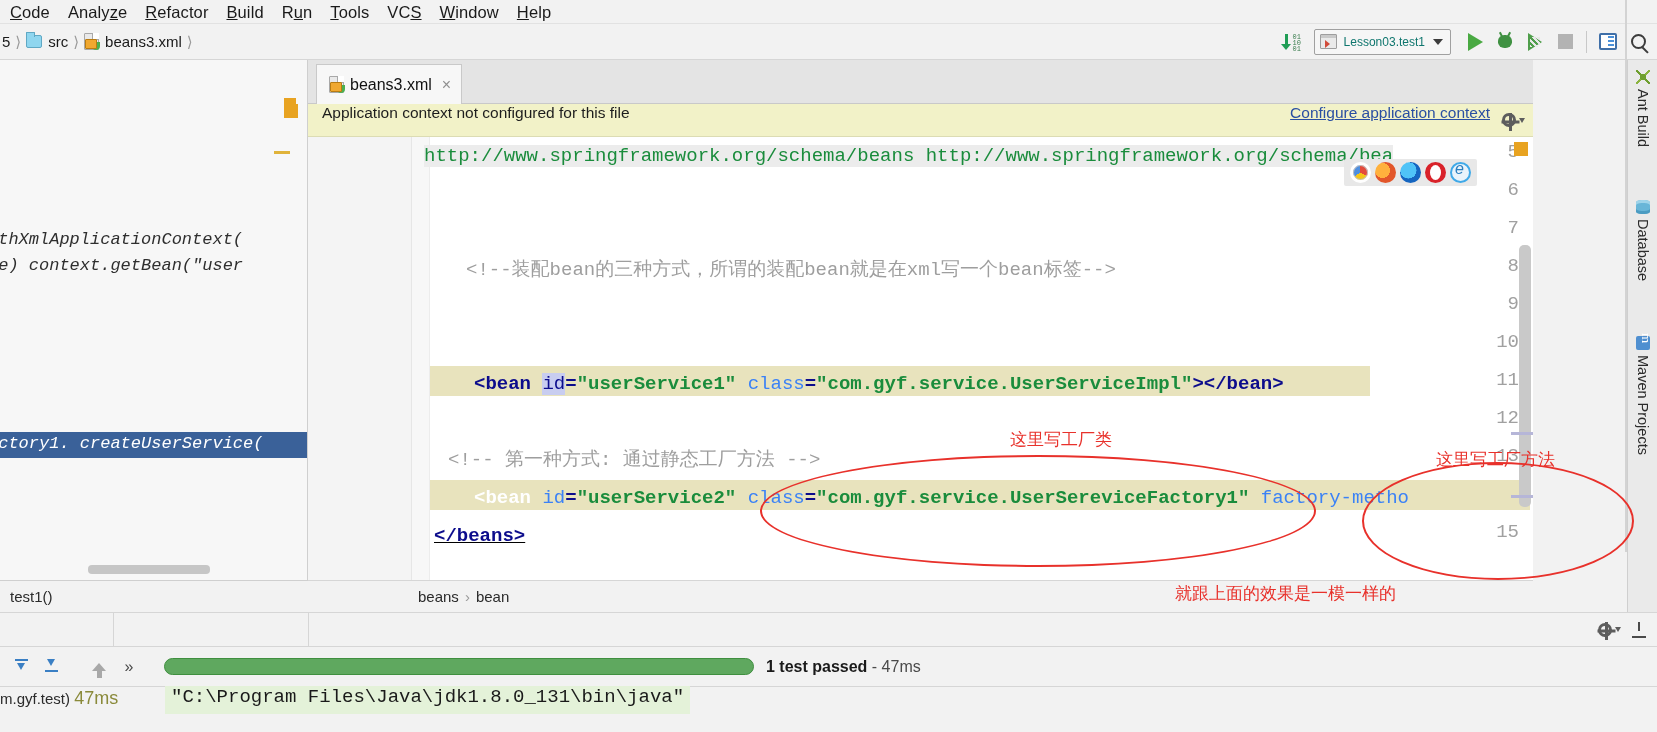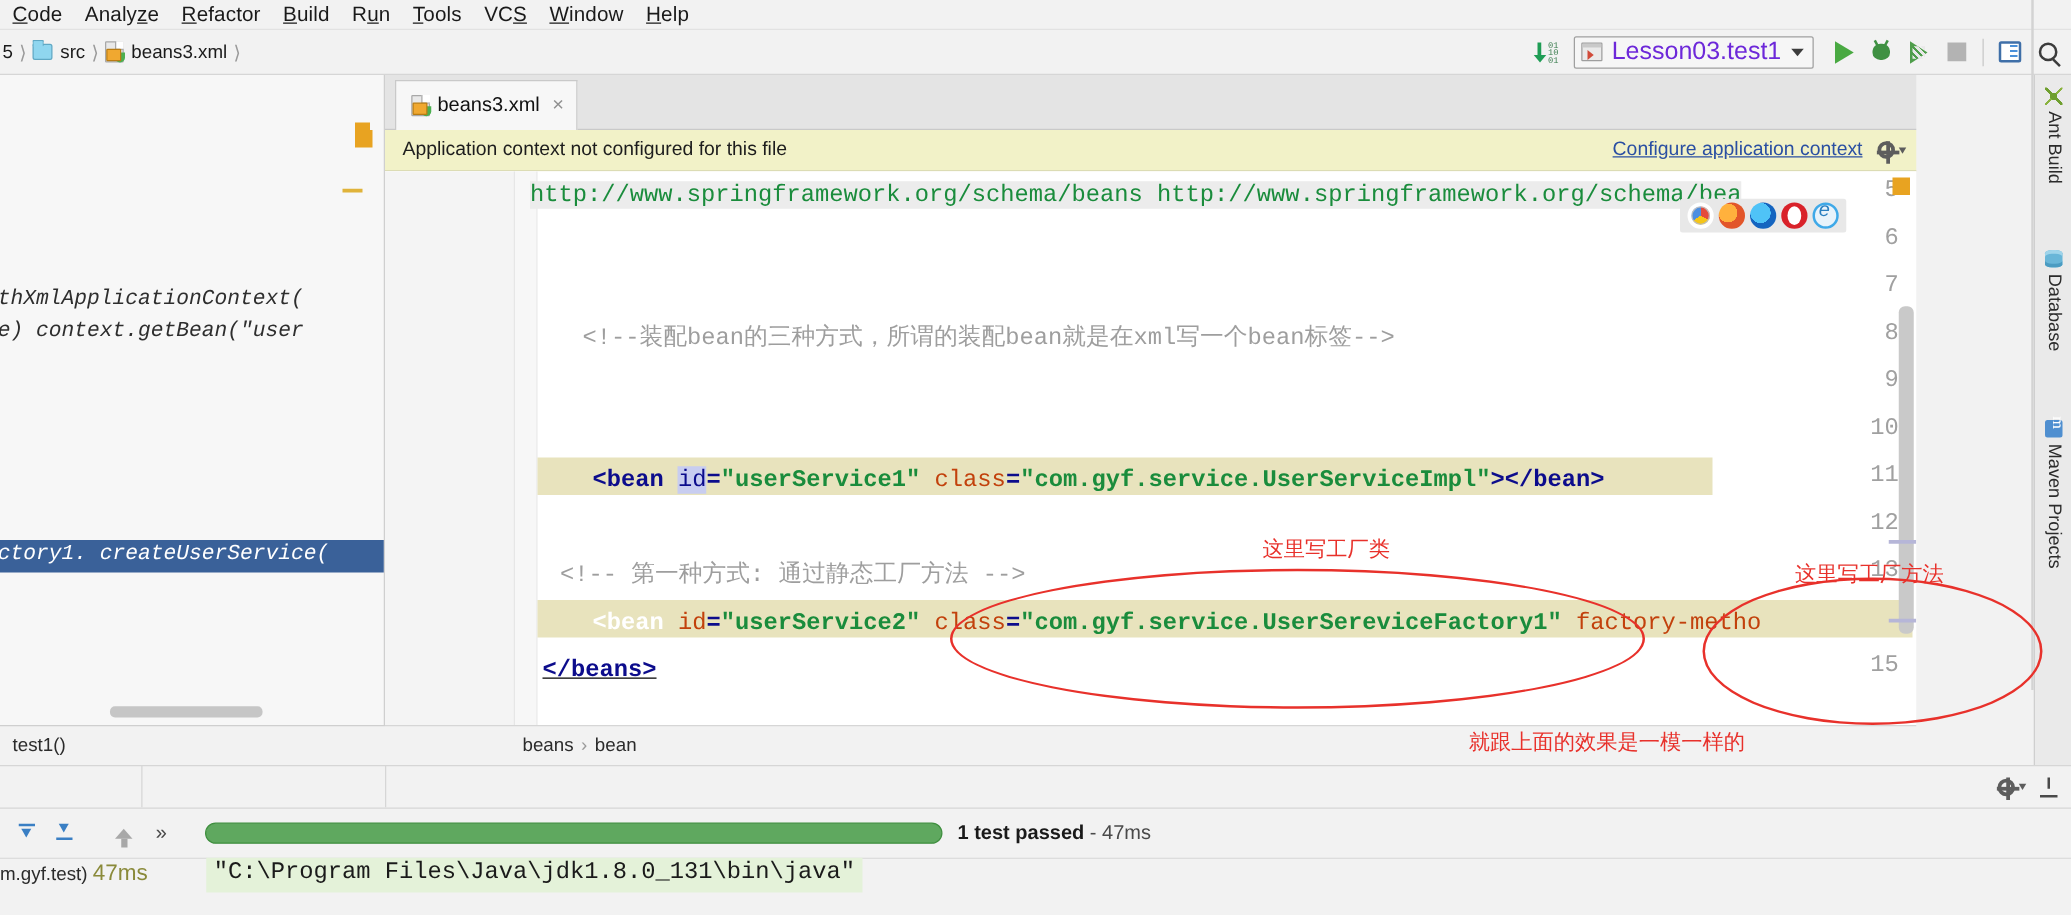--- a/index.html
+++ b/index.html
@@ -91,21 +91,21 @@
   }
   .runcfg .cfg-ic::before {
     content: ""; position: absolute; left: 0; top: 0; right: 0; height: 3px;
     background: #c9c9c9;
   }
   .runcfg .cfg-ic::after {
     content: ""; position: absolute; left: 4px; top: 5px;
     border-left: 5px solid #d14b3a; border-top: 4px solid transparent;
     border-bottom: 4px solid transparent;
   }
-  .runcfg .cfg-name { font-size: 20px; color: #6d28d9; white-space: nowrap; }
+  .runcfg .cfg-name { font-size: 12px; color: #0f766e; white-space: nowrap; }
   .runcfg .chev {
     margin-left: 8px; width: 0; height: 0;
     border-left: 5px solid transparent; border-right: 5px solid transparent;
     border-top: 6px solid #3c3c3c;
   }
   .tb-btn {
     width: 30px; height: 28px; display: flex; align-items: center;
     justify-content: center; position: relative;
   }
   .ic-play {
@@ -207,21 +207,21 @@
     display: flex; align-items: center; padding: 0 10px 0 12px;
     background: #f7f7f7; border: 1px solid #c9c9c9; border-bottom: none;
   }
   .tab .tab-label { font-size: 16px; color: #111; margin-right: 10px; }
   .tab .tab-close { font-size: 16px; color: #909090; }
 
   
   .notif {
     position: absolute; left: 308px; top: 104px; width: 1225px; height: 33px;
     background: #f2f2c8; border-bottom: 1px solid #dcdcb4;
-    display: flex; align-items: center; padding: 0 8px 0 14px;
+    display: flex; padding: 0 8px 0 14px;
   }
   .notif-text { font-size: 15.5px; color: #1d1d1d; }
   .notif-link {
     margin-left: auto; font-size: 15.5px; color: #2a4fa2;
     text-decoration: underline; white-space: nowrap;
   }
   .notif-gear {
     margin-left: 12px; display: flex; align-items: center; gap: 3px;
   }
   .gear {
@@ -261,21 +261,21 @@
   }
   .codeline {
     position: absolute; left: 116px; height: 38px; line-height: 38px;
     font-family: "Liberation Mono", monospace; font-size: 19px;
     white-space: nowrap;
   }
   .hl-row {
     position: absolute; left: 122px; height: 30px; background: #e8e3bd;
   }
   .k-tag    { color: #0c0c8c; font-weight: bold; }
-  .k-attr   { color: #c2410c; }
+  .k-attr   { color: #3b82f6; }
   .k-attr-s { color: #0c0c8c; background: #c8cdf0; }
   .k-str    { color: #1a8c3c; font-weight: bold; }
   .k-url    { color: #1a8c3c; }
   .k-cmt    { color: #9e9e9e; }
   .hl-url { background: #ececec; }
   .browser-icons {
     position: absolute; left: 1036px; top: 22px; display: flex;
     align-items: center; gap: 4px; background: #e8e8e8; padding: 3px 6px;
     border-radius: 2px; z-index: 8;
   }

